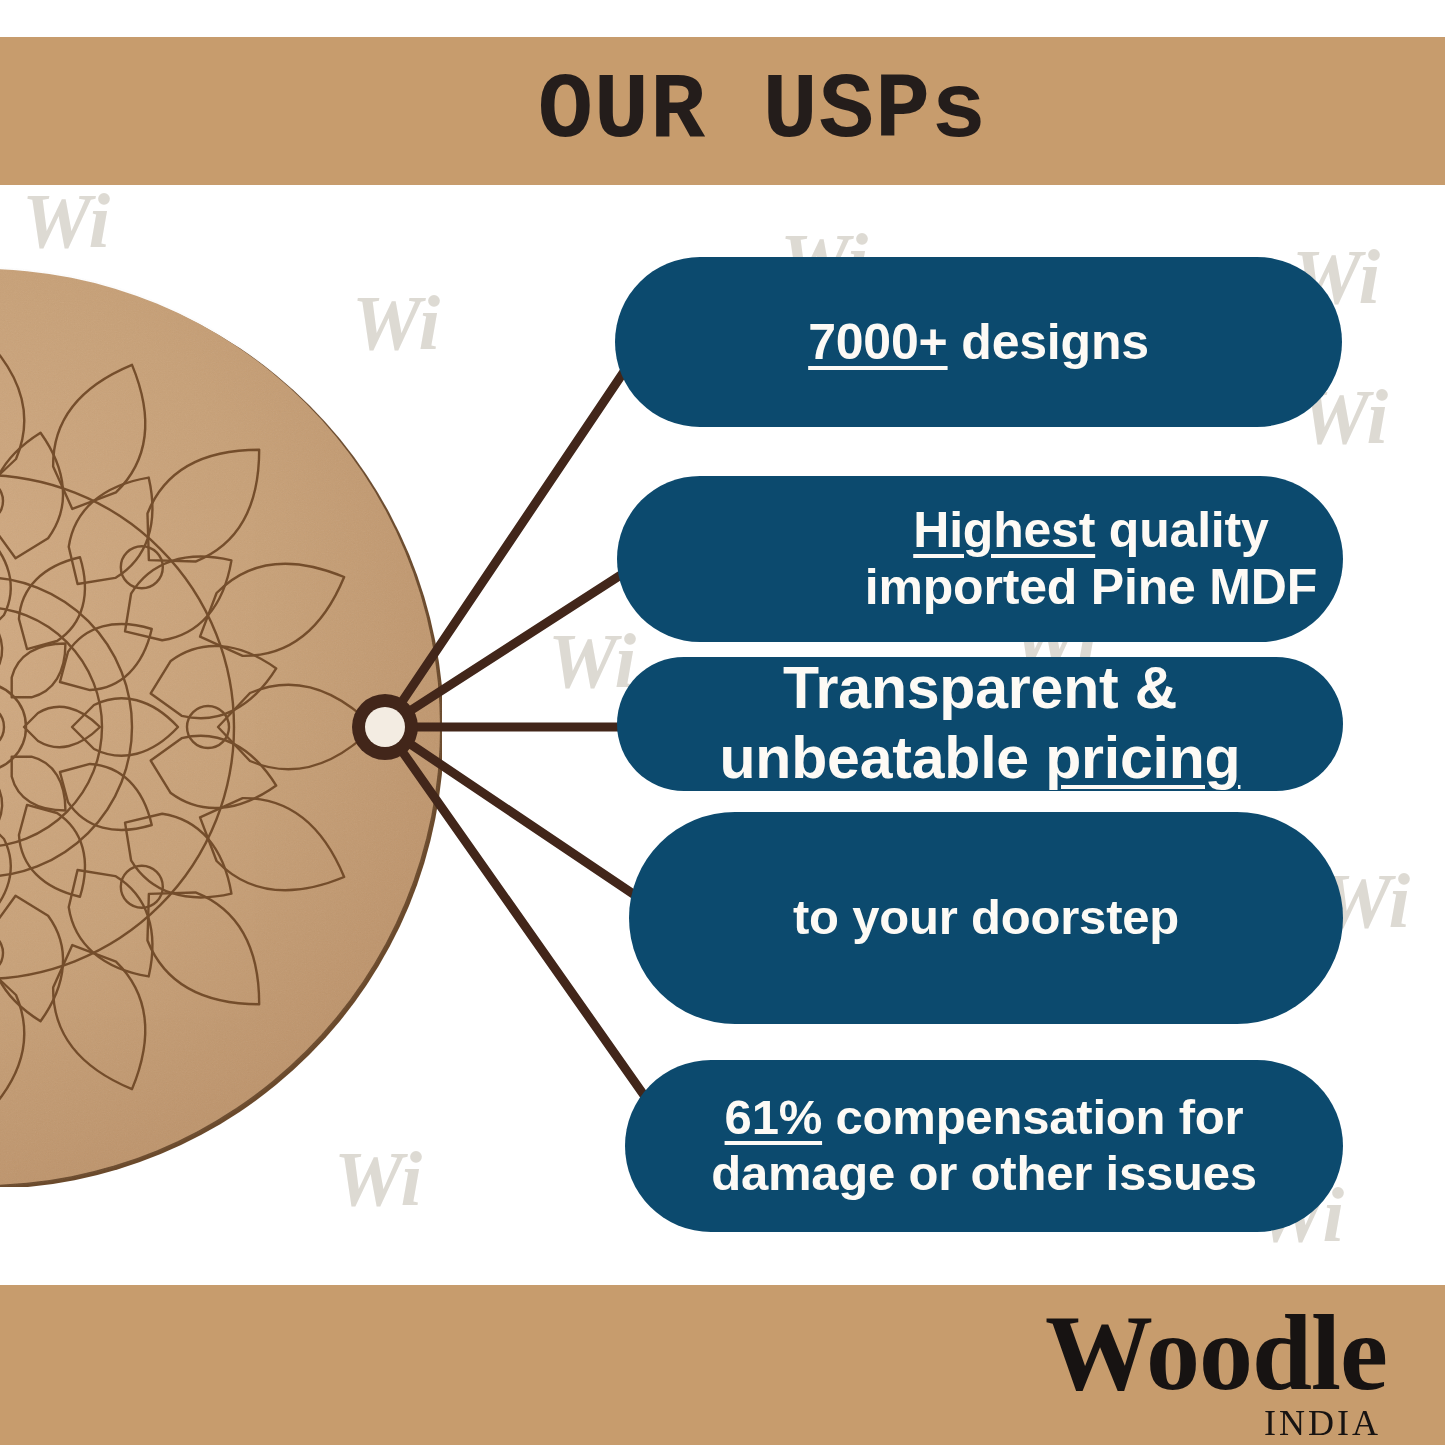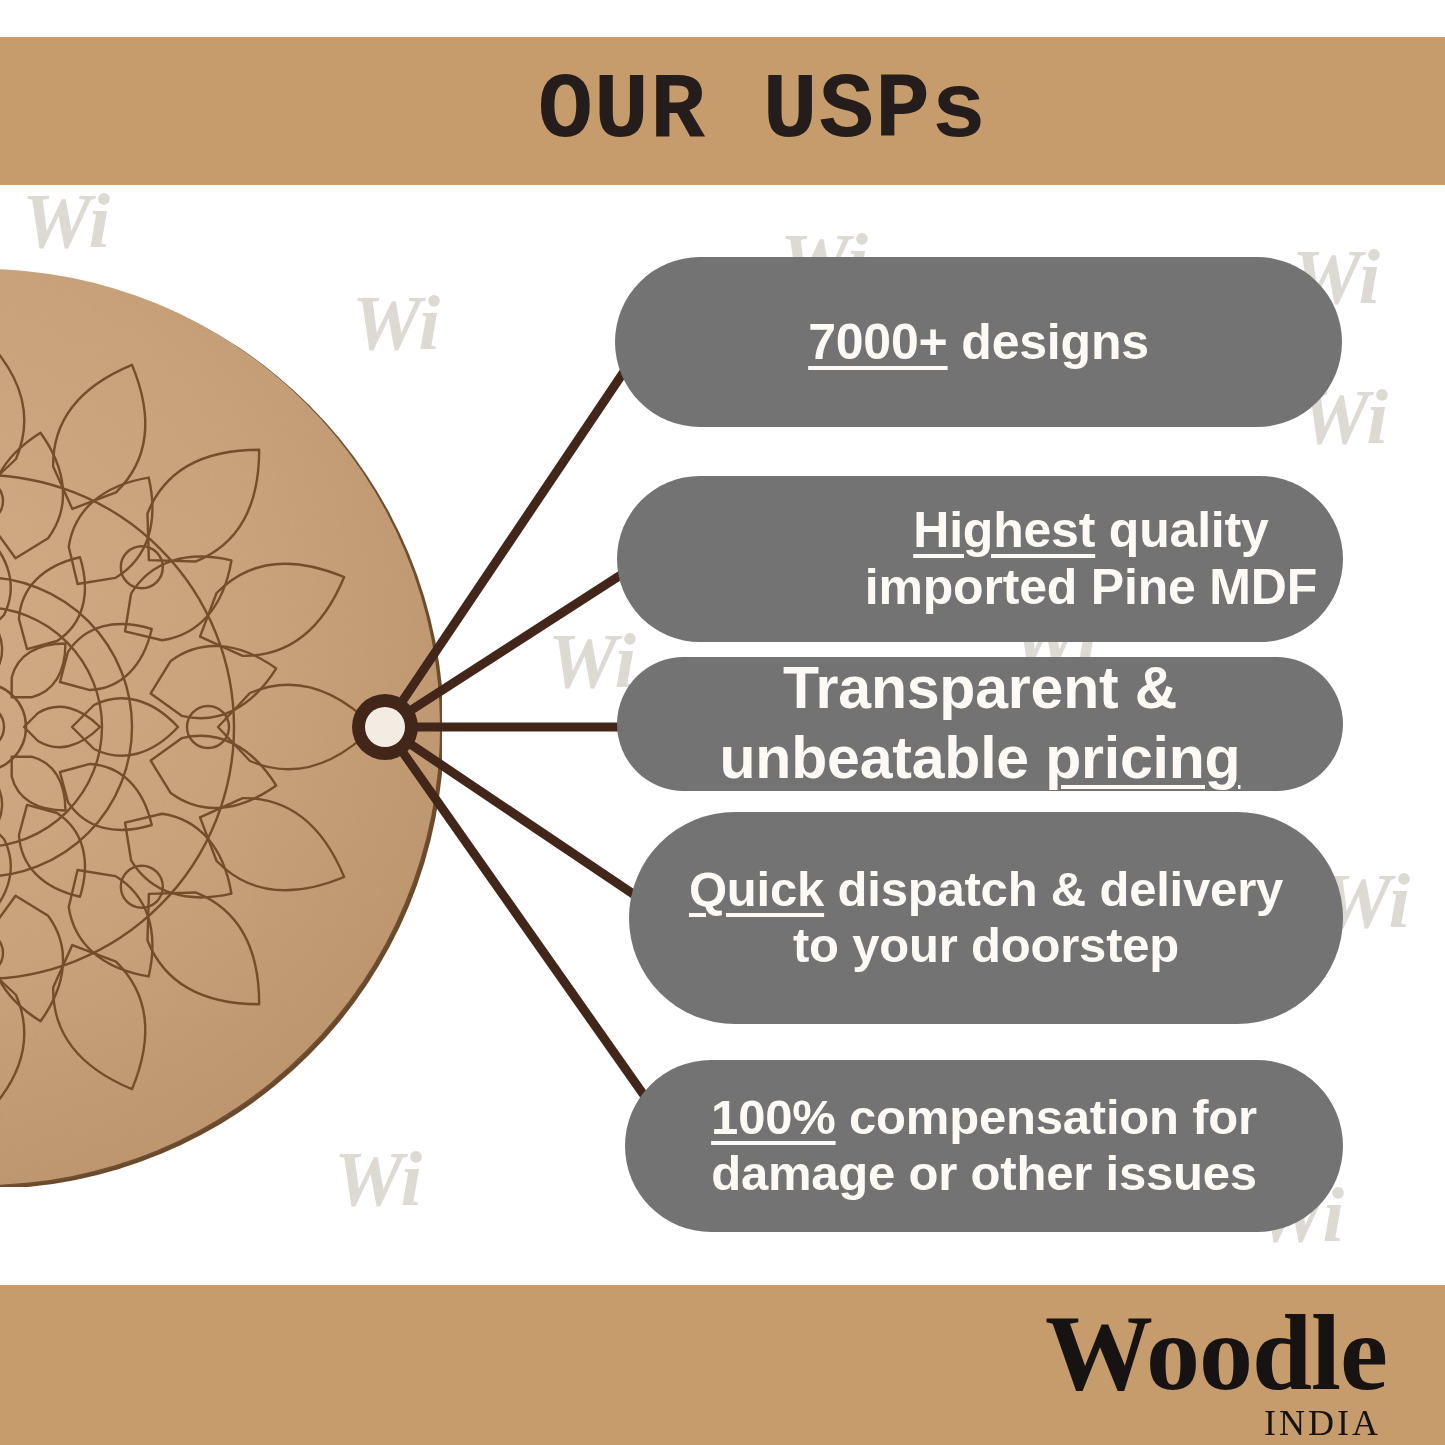--- a/index.html
+++ b/index.html
@@ -40,21 +40,21 @@
 
   
   #disc-wrap{position:absolute;left:-478px;top:267px;width:920px;height:920px;z-index:1;}
 
   
   #connectors{position:absolute;left:0;top:0;width:1445px;height:1445px;z-index:3;}
 
   
   .pill{
     position:absolute;
-    background:#737373;
+    background:#0c4a6e;
     border-radius:999px;
     display:flex;align-items:center;justify-content:center;
     text-align:center;
     color:#fdfaf5;
     font-weight:700;
     letter-spacing:-.2px;
     z-index:4;
     box-sizing:border-box;
     padding:0 26px;
   }
@@ -261,28 +261,27 @@
 
   <div class="pill" id="pill-2">
     <span class="lines">
       <span class="ln">Transparent &amp;</span>
       <span class="ln"><span>unbeatable </span><span class="u">pricing</span></span>
     </span>
   </div>
 
   <div class="pill" id="pill-3">
     <span class="lines">
-      <span class="ln"><span class="u">Quick</span><span> dispatch &amp; delivery</span></span>
       <span class="ln">to your doorstep</span>
     </span>
   </div>
 
   <div class="pill" id="pill-4">
     <span class="lines">
-      <span class="ln"><span class="u">100%</span><span> compensation for</span></span>
+      <span class="ln"><span class="u">61%</span><span> compensation for</span></span>
       <span class="ln">damage or other issues</span>
     </span>
   </div>
 
   <div class="band" id="footer-band"></div>
   <div id="logo">
     <span id="logo-word">Woodle</span>
     <span id="logo-sub">INDIA</span>
   </div>
 

